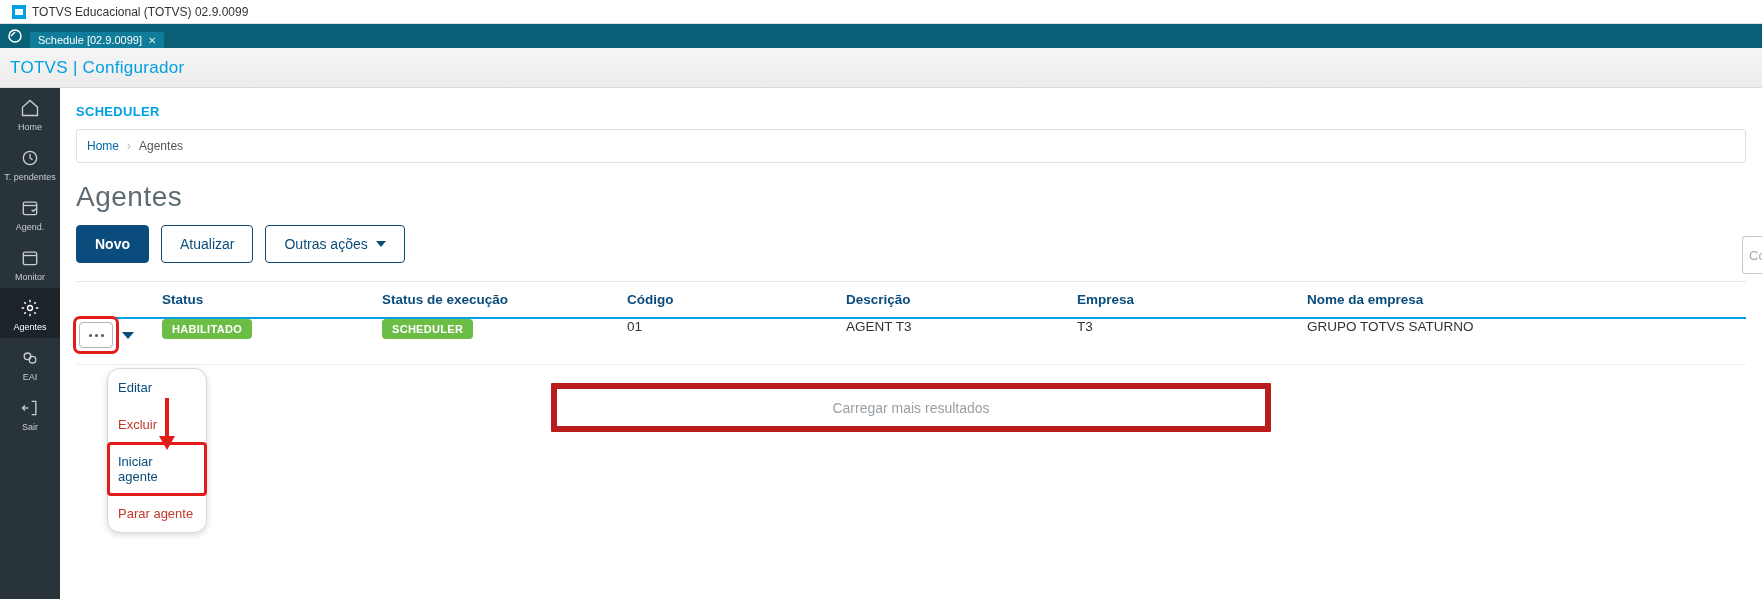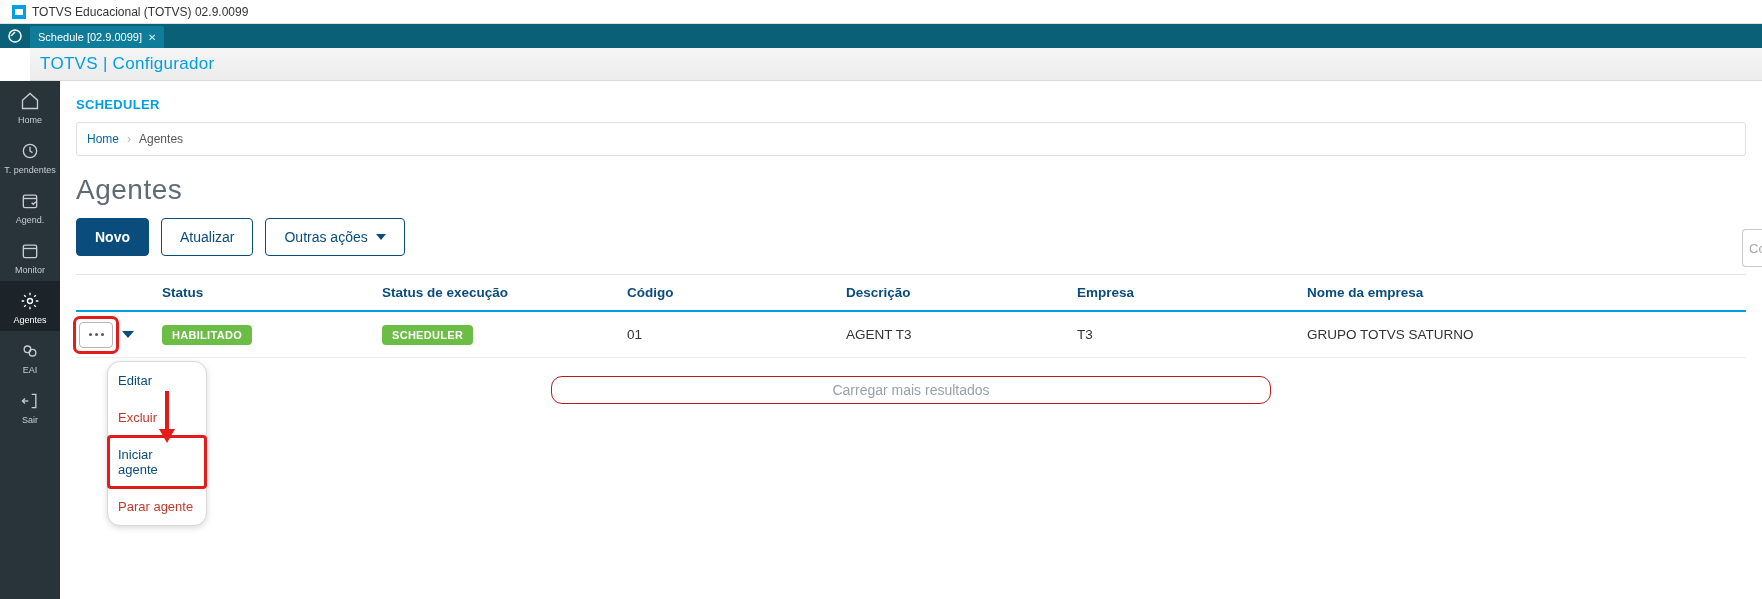--- a/index.html
+++ b/index.html
@@ -6,25 +6,25 @@
   html, body { width: 1762px; height: 599px; font-family: Arial, Helvetica, sans-serif; background: #fff; overflow: hidden; }
 
   
   .title-bar { height: 24px; background: #fff; border-bottom: 1px solid #e0e0e0; display: flex; align-items: center; padding: 0 12px; font-size: 12px; color: #333; }
   .title-bar .app-icon { width: 14px; height: 14px; background: #00a0e2; display: inline-flex; align-items: center; justify-content: center; margin-right: 6px; }
   .title-bar .app-icon .inner { width: 8px; height: 6px; background: #fff; }
 
   
   .tab-bar { height: 24px; background: #0a6177; display: flex; align-items: flex-end; }
   .tab-bar .sys-icon { width: 30px; height: 24px; display: flex; align-items: center; justify-content: center; color:#fff; }
-  .tab { background: #0f7d99; color: #fff; font-size: 11px; height: 22px; display: flex; align-items: center; padding: 0 8px; border-top-left-radius: 2px; border-top-right-radius: 2px; cursor: pointer; margin-top: 26px; }
+  .tab { background: #0f7d99; color: #fff; font-size: 11px; height: 16px; display: flex; align-items: center; padding: 0 8px; border-top-left-radius: 2px; border-top-right-radius: 2px; cursor: pointer; margin-top: 26px; }
   .tab .close { margin-left: 6px; font-size: 10px; opacity: 0.85; }
 
   
-  .sub-header { height: 33px; background: linear-gradient(#f5f5f5,#ececec); border-bottom: 1px solid #d9d9d9; display: flex; align-items: center; padding: 0 10px; font-size: 17px; color: #00a0e2; font-weight: 400; letter-spacing: 0.3px; margin-left: 30px; }
+  .sub-header { height: 40px; background: linear-gradient(#f5f5f5,#ececec); border-bottom: 1px solid #d9d9d9; display: flex; align-items: center; padding: 0 10px; font-size: 17px; color: #00a0e2; font-weight: 400; letter-spacing: 0.3px; }
 
   
   .layout { display: flex; height: calc(599px - 24px - 24px - 33px); }
   .sidebar { width: 60px; background: #29333a; display: flex; flex-direction: column; align-items: center; }
   .side-item { width: 100%; padding: 10px 2px 6px 2px; display:flex; flex-direction:column; align-items:center; color:#c6ced3; font-size:9px; cursor:pointer; }
   .side-item.active { background:#1c242a; color:#fff; }
   .side-item svg { display:block; }
   .side-item .lbl { margin-top: 4px; }
 
   .content { flex:1; position: relative; padding: 0; }
@@ -48,33 +48,33 @@
   .table { margin:0 16px; }
   .thead { display:flex; border-top:1px solid #e5e5e5; border-bottom:2px solid #00a0e2; height:38px; align-items:center; font-size:13.5px; color:#0a4c7c; font-weight:600; }
   .th-actions { width:86px; }
   .th-status { width:220px; }
   .th-exec { width:245px; }
   .th-code { width:175px; }
   .th-desc { width:275px;padding-left:44px; }
   .th-emp { width:230px; }
   .th-empname { flex:1; }
 
-  .trow { display:flex; height:46px; align-items:center; font-size:13.5px; color:#333; border-bottom:1px solid #eee; }
+  .trow { display:flex; height:46px; align-items:flex-start; font-size:13.5px; color:#333; border-bottom:1px solid #eee; }
   .trow .cell { }
   .actions-cell { width:86px; display:flex; align-items:center; gap:6px; }
   .dots-btn { width:34px; height:26px; border:1px solid #b5b5b5; border-radius:4px; display:flex; align-items:center; justify-content:center; cursor:pointer; background:#fff; position:relative; }
   .dots-btn .d { width:3px;height:3px;background:#555;border-radius:50%; }
   .dots-btn .d + .d { margin-left:3px; }
   .highlight-red { box-shadow: 0 0 0 3px #e21b1b; border-radius:4px; padding:3px; }
   .chev-down { width:0;height:0;border-left:6px solid transparent;border-right:6px solid transparent;border-top:7px solid #0a4c7c; cursor:pointer; }
 
   .badge { display:inline-block; padding:4px 10px; border-radius:4px; font-size:11px; font-weight:700; color:#fff; letter-spacing:.3px; }
   .badge-green { background:#6cbd45; }
 
-  .load-more { margin:18px auto 0 auto; width:720px; max-width:70%; height:28px; border:1px solid #b91c1c; border-radius:11px; display:flex; align-items:center; justify-content:center; color:#9aa0a5; font-size:14px; cursor:pointer; }
+  .load-more { margin:18px auto 0 auto; width:720px; max-width:70%; height:49px; border:6px solid #b91c1c; border-radius:1px; display:flex; align-items:center; justify-content:center; color:#9aa0a5; font-size:14px; cursor:pointer; }
 
   
   .dropdown { position:absolute; left:47px; top:280px; width:100px; background:#fff; border:1px solid #d8d8d8; box-shadow:0 2px 6px rgba(0,0,0,0.15); border-radius:13px; z-index:10; }
   .dropdown .item { padding:11px 10px; font-size:13px; color:#0a4c7c; cursor:pointer; }
   .dropdown .item.danger { color:#c0392b; }
   .dropdown .item.boxed { outline:3px solid #e21b1b; outline-offset:-2px; border-radius:3px; }
 
   .arrow-anno { position:absolute; left:97px; top:308px; z-index:11; pointer-events:none; }
 
 </style>

